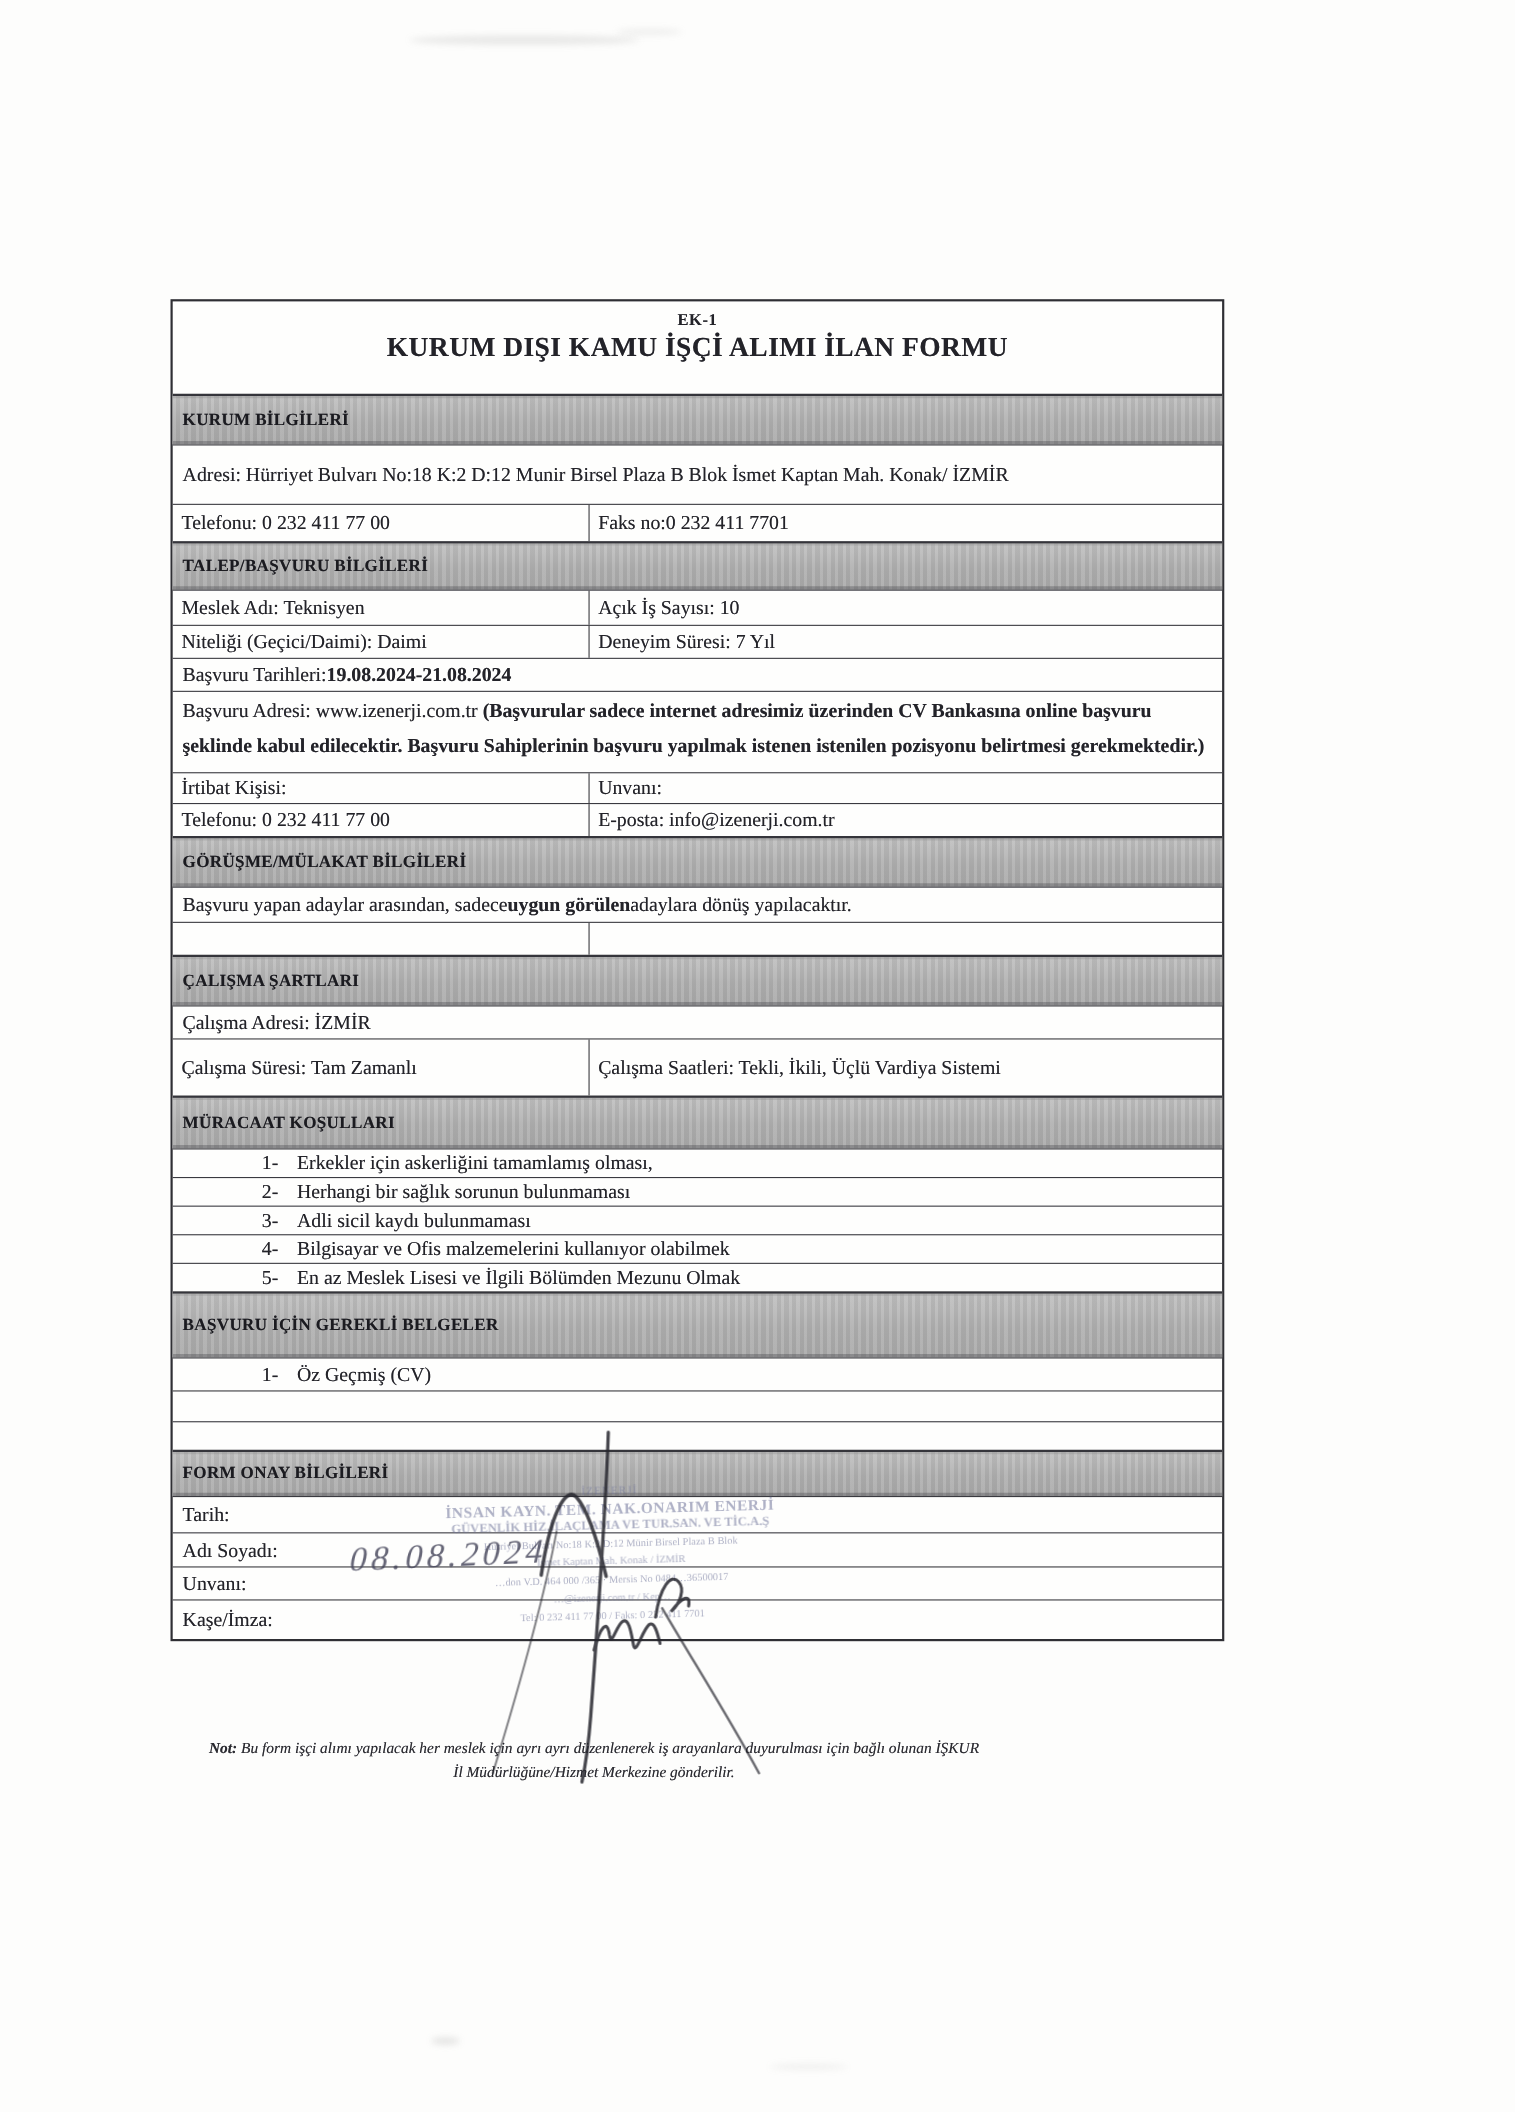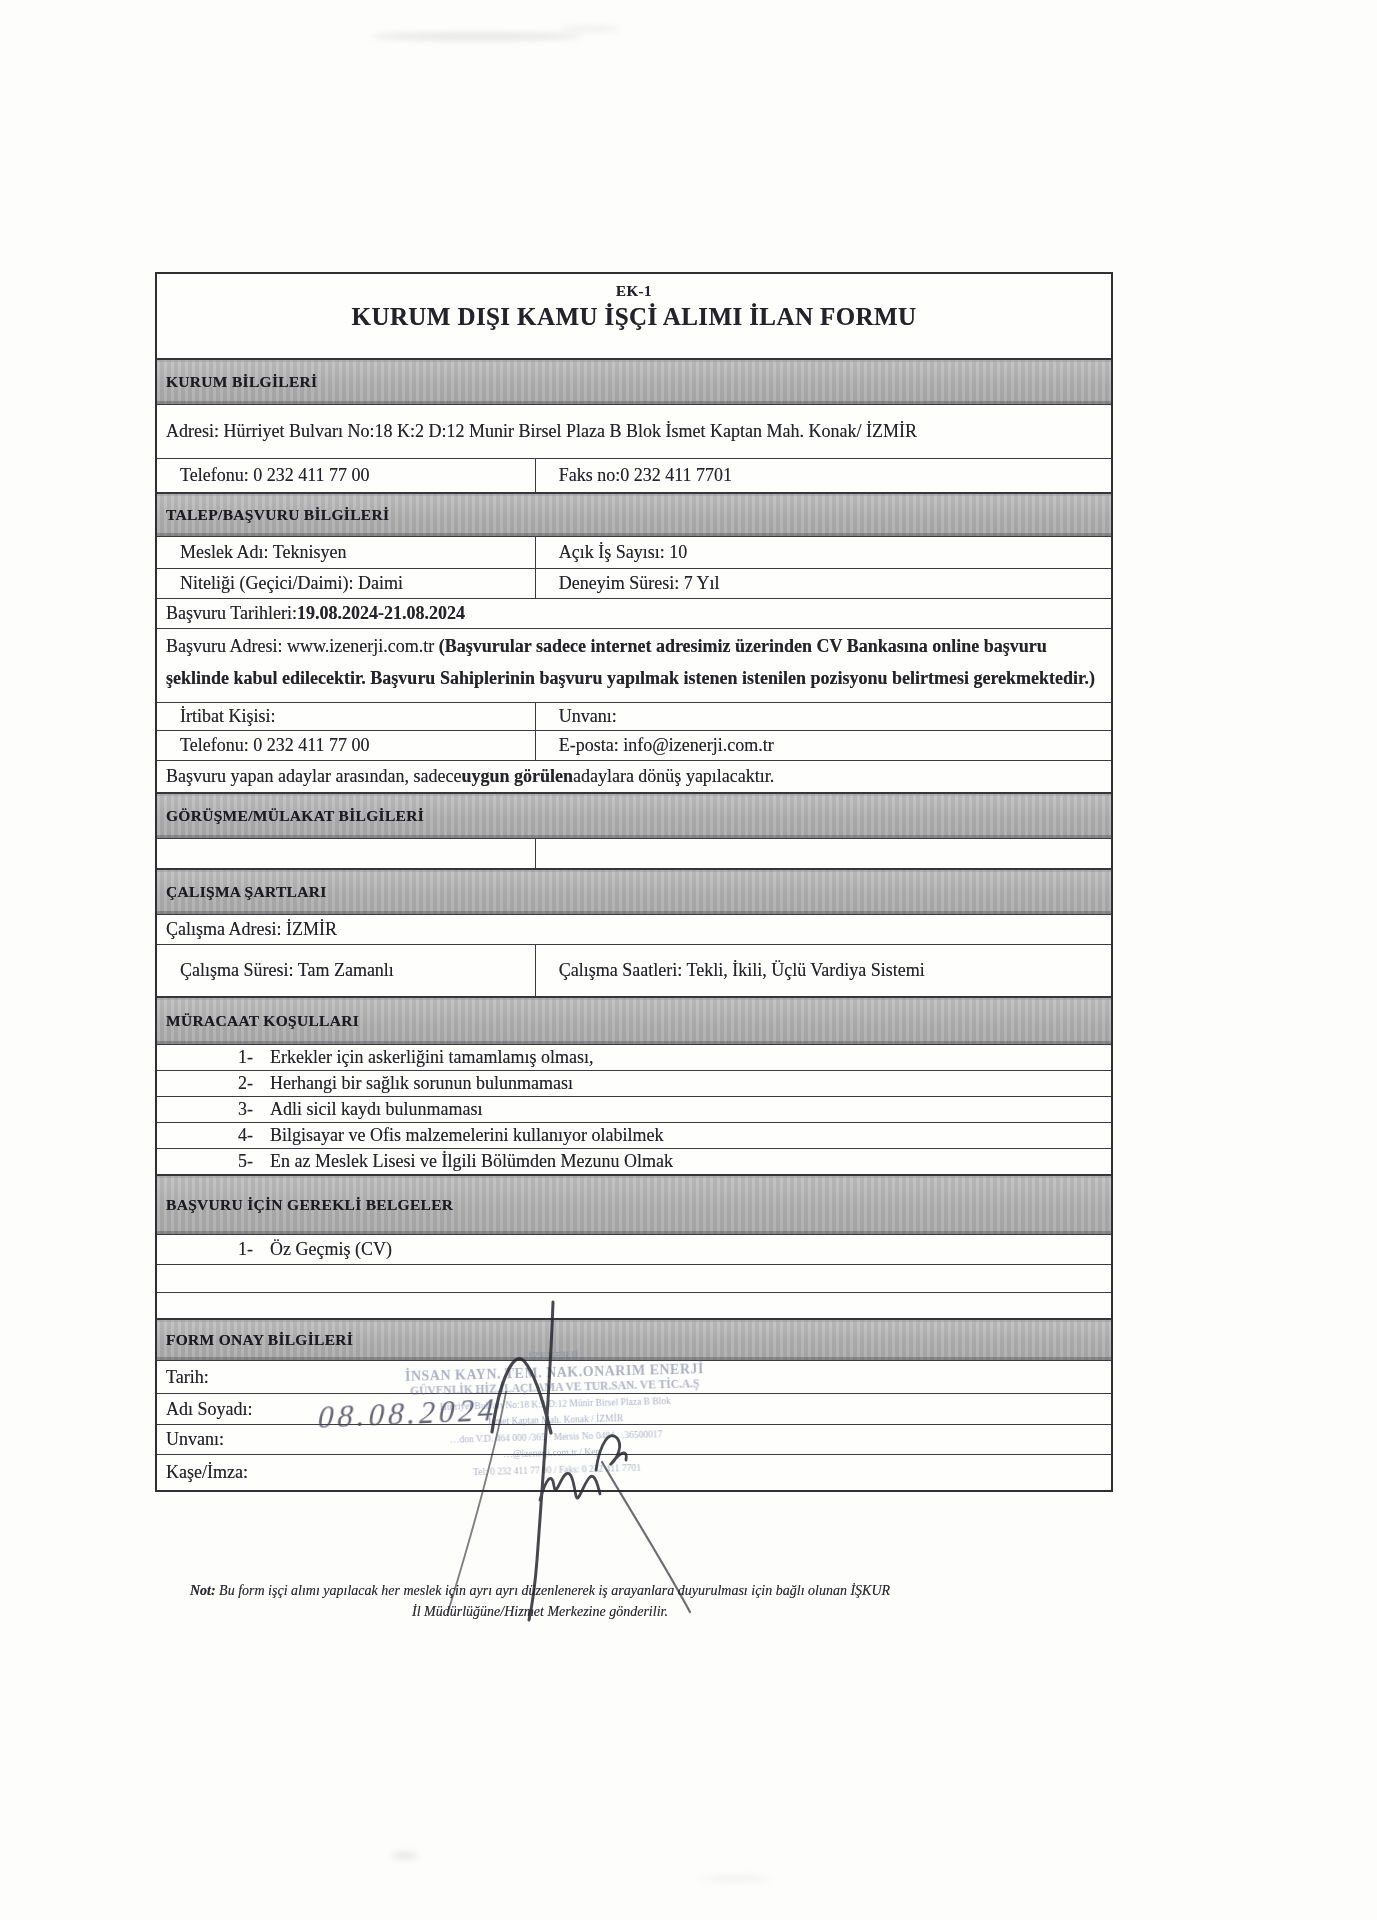--- a/index.html
+++ b/index.html
@@ -35,21 +35,21 @@
   .bar{
     font-weight:bold;font-size:15.5px;letter-spacing:.3px;color:#1b1b20;
     background-color:#b6b6b6;
     background-image:
       repeating-linear-gradient(90deg, rgba(255,255,255,.07) 0 3px, rgba(0,0,0,.05) 3px 7px),
       linear-gradient(180deg,#c1c1c1,#b1b1b1 55%,#ababab);
     box-shadow: inset 0 -3px 0 rgba(70,70,75,.35), inset 0 2px 0 rgba(140,140,140,.35);
     border-top:2px solid #35353b;
   }
   .split{padding:0;align-items:stretch;}
-  .split .cell{display:flex;align-items:center;padding:0 23px;box-sizing:border-box;}
+  .split .cell{display:flex;align-items:center;padding:0 8px;box-sizing:border-box;}
   .split .cell.left{width:39.6%;}
   .split .cell.right{width:60.4%;border-left:1.6px solid #3a3a40;}
   .b{font-weight:bold;}
   .num{flex:none;margin-left:72px;width:32px;}
   .itemtext{flex:1;}
 
   .note{
     position:absolute;left:185px;top:1580px;width:710px;
     text-align:center;font-style:italic;font-size:14px;line-height:21px;
     color:#2a2a30;text-shadow:0 0 .4px rgba(25,25,35,.5);
@@ -125,27 +125,27 @@
   <div class="row split" style="height:28px">
     <div class="cell left">İrtibat Kişisi:</div>
     <div class="cell right">Unvanı:</div>
   </div>
 
   <div class="row split" style="height:30px">
     <div class="cell left">Telefonu: 0 232 411 77 00</div>
     <div class="cell right">E-posta: info@izenerji.com.tr</div>
   </div>
 
+  <div class="row bar" style="height:46px">GÖRÜŞME/MÜLAKAT BİLGİLERİ</div>
+
   <div class="row" style="height:32px">
     <span>Başvuru yapan adaylar arasından, sadece </span>
       <span class="b">uygun görülen</span>
       <span> adaylara dönüş yapılacaktır.</span>
   </div>
-
-  <div class="row bar" style="height:46px">GÖRÜŞME/MÜLAKAT BİLGİLERİ</div>
 
   <div class="row split" style="height:30px">
     <div class="cell left"></div>
     <div class="cell right"></div>
   </div>
 
   <div class="row bar" style="height:46px">ÇALIŞMA ŞARTLARI</div>
 
   <div class="row" style="height:30px">Çalışma Adresi: İZMİR</div>
 

